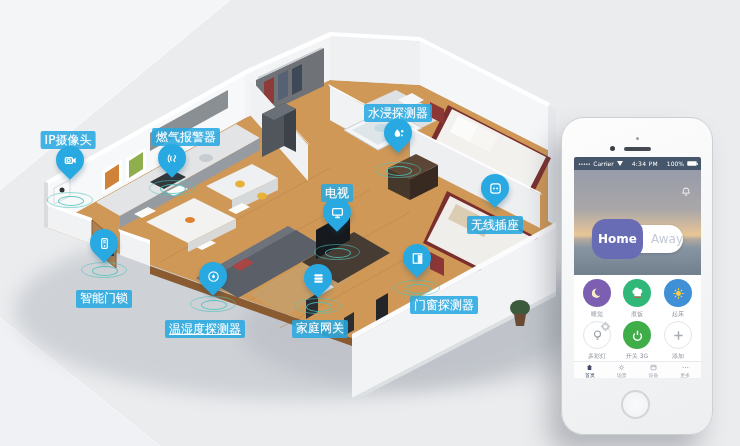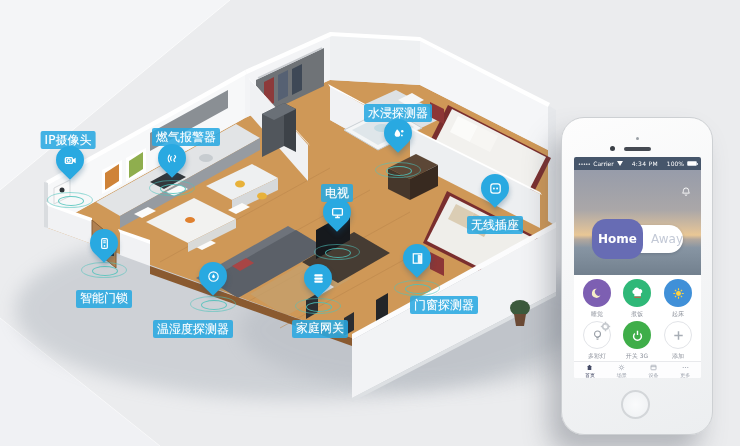--- a/index.html
+++ b/index.html
@@ -308,21 +308,21 @@
 
   <div class="ripple" style="left:190px;top:296px;"></div>
   <div class="marker" style="left:199px;top:262px;">
     <span class="ic">
         <svg viewBox="0 0 16 16" fill="none" stroke="#fff" stroke-width="1.2">
           <circle cx="8" cy="8" r="5"></circle>
           <path d="M8 5.2C7 6.6 6.5 7.4 6.5 8.3a1.5 1.5 0 0 0 3 0C9.5 7.4 9 6.6 8 5.2z" fill="#fff" stroke="none"></path>
         </svg>
       </span>
     </div>
-  <div class="chip" style="left:193px;top:320px;">温湿度探测器</div>
+  <div class="chip" style="left:205px;top:320px;text-decoration:underline;">温湿度探测器</div>
 
   <div class="ripple" style="left:295px;top:298px;"></div>
   <div class="marker" style="left:304px;top:264px;">
     <span class="ic">
         <svg viewBox="0 0 16 16" fill="#fff">
           <rect x="3.5" y="3.5" width="9" height="2.4" rx="1"></rect>
           <rect x="3.5" y="6.8" width="9" height="2.4" rx="1"></rect>
           <rect x="3.5" y="10.1" width="9" height="2.4" rx="1"></rect>
         </svg>
       </span>

